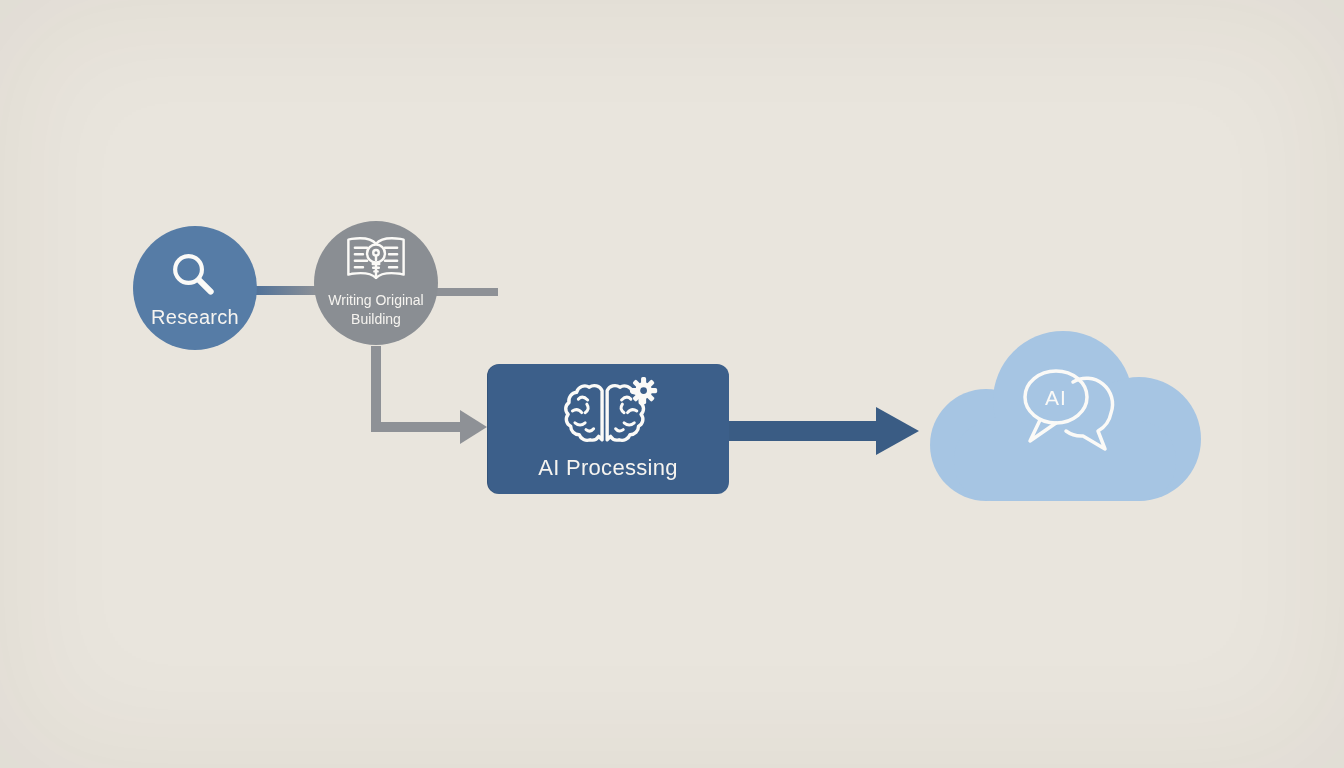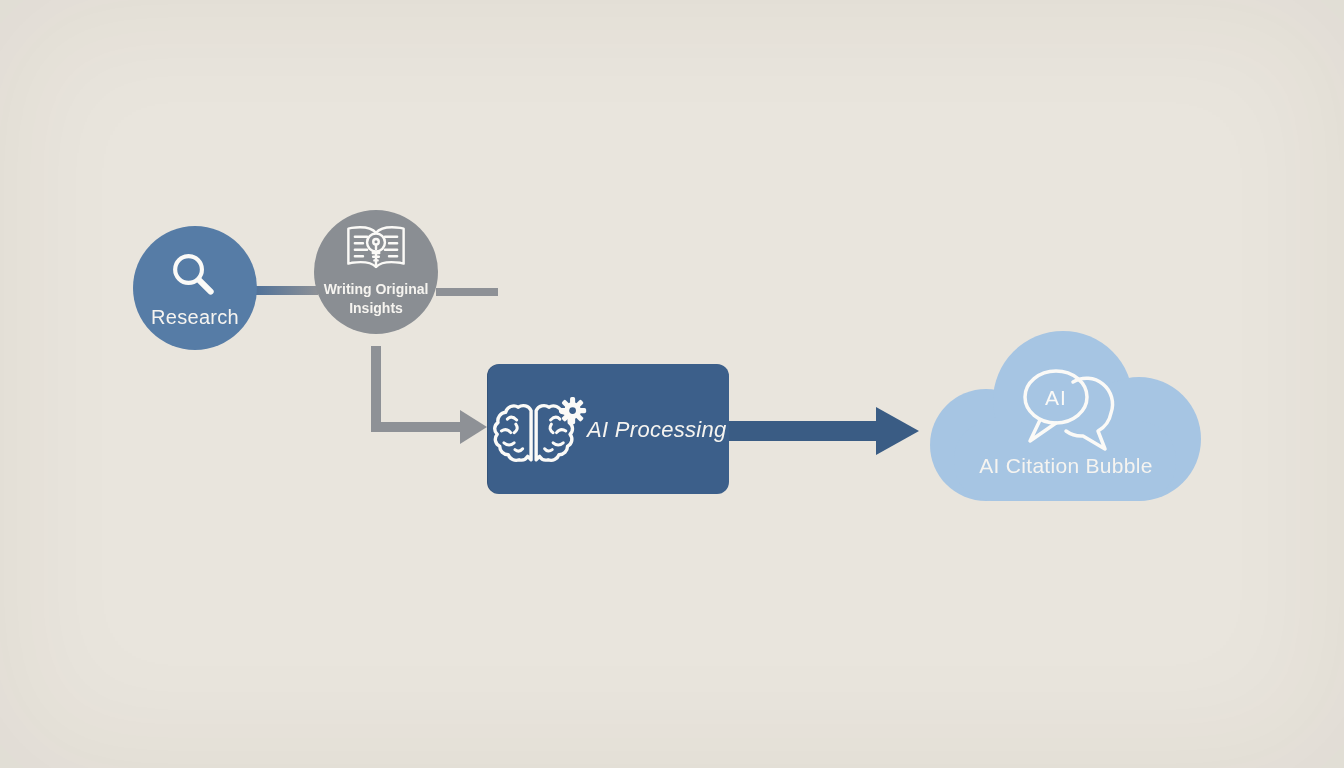--- a/index.html
+++ b/index.html
@@ -46,32 +46,31 @@
   .circle{
     position:absolute;border-radius:50%;
     display:flex;flex-direction:column;align-items:center;
     color:var(--label-white);text-align:center;
   }
   .circle.blue{background:var(--node-blue);}
   .circle.gray{background:var(--node-gray);}
   .node-research{left:133px;top:226px;width:124px;height:124px;padding-top:0;}
   .node-research .icon-wrap{margin-top:26px;}
   .node-research .lbl{font-size:20px;margin-top:2px;letter-spacing:.3px;}
-  .node-writing{left:314px;top:210px;width:124px;height:124px;font-weight:bold;}
+  .node-writing{left:314px;top:221px;width:124px;height:124px;}
   .node-authority{left:494px;top:225px;width:126px;height:126px;}
   .circle.gray .icon-wrap{margin-top:13px;}
   .lbl2{font-size:14px;line-height:1.22;margin-top:2px;}
   
   .box{
     position:absolute;left:487px;top:364px;width:242px;height:130px;
     background:var(--box-blue);border-radius:12px;
-    display:flex;flex-direction:row;align-items:center;
+    display:flex;flex-direction:column;align-items:center;
     color:var(--label-white);
     box-shadow:inset 1px 0 0 rgba(0,0,0,.12);
-    font-style:italic;
   }
   .box .icon-wrap{margin-top:13px;}
   .box .lbl{font-size:22px;margin-top:1px;letter-spacing:.3px;}
   
   .cloud{position:absolute;left:926px;top:325px;width:280px;height:178px;}
   .cloud .cloud-label{
     position:absolute;left:0;top:129px;width:100%;
     text-align:center;color:var(--label-white);font-size:21px;letter-spacing:.3px;
   }
   
@@ -113,21 +112,21 @@
         <path class="icon-stroke sw3" d="M46 12 C40 5 30 4 16 6 L12 7 L12 50 L16 49 C30 47 40 48 46 54 C52 48 62 47 76 49 L80 50 L80 7 L76 6 C62 4 52 5 46 12 Z"></path>
         <path class="icon-stroke sw3" d="M46 12 L46 54"></path>
         <path class="icon-stroke sw3" d="M20 17 h15 M20 25 h10 M20 33 h15 M20 41 h10"></path>
         <path class="icon-stroke sw3" d="M57 17 h15 M62 25 h10 M57 33 h15 M62 41 h10"></path>
         <circle class="bulb-bg" cx="46" cy="24" r="11"></circle>
         <circle class="icon-stroke sw3" cx="46" cy="23" r="3.4"></circle>
         <path class="icon-stroke sw3" d="M46 27 v5 M42 37 h8 M42.5 41.5 h7 M44 46 h4"></path>
       </svg>
     </span>
     <span class="lbl2">Writing Original</span>
-    <span class="lbl2">Insights</span>
+    <span class="lbl2">Building</span>
   </div>
 
 
   <div class="box">
     <span class="icon-wrap">
       <svg width="100" height="73" viewBox="0 0 118 86" aria-hidden="true">
         <path class="icon-stroke sw4" d="M52 16 A10 10 0 0 0 37 12 A10 10 0 0 0 22 18 A10 10 0 0 0 13 30 A9 9 0 0 0 12 44 A9 9 0 0 0 15 58 A10 10 0 0 0 25 68 A10 10 0 0 0 38 74 A9 9 0 0 0 48 70 L52 74 L52 16"></path>
         <path class="icon-stroke sw4" d="M58 16 A10 10 0 0 1 73 12 A10 10 0 0 1 88 18 A10 10 0 0 1 97 30 A9 9 0 0 1 98 44 A9 9 0 0 1 95 58 A10 10 0 0 1 85 68 A10 10 0 0 1 72 74 A9 9 0 0 1 62 70 L58 74 L58 16"></path>
         <path class="icon-stroke sw35" d="M24 26 q5 -5 11 1 M17 40 q6 -4 11 2 M20 54 q6 5 12 0 M33 62 q5 4 9 -1 M34 32 q4 6 -2 10"></path>
         <path class="icon-stroke sw35" d="M86 26 q-5 -5 -11 1 M93 40 q-6 -4 -11 2 M90 54 q-6 5 -12 0 M77 62 q-5 4 -9 -1 M76 32 q-4 6 2 10"></path>
@@ -158,16 +157,15 @@
         <circle cx="213" cy="114" r="62"></circle>
         <rect x="28" y="96" width="222" height="80" rx="38"></rect>
       </g>
       <g>
         <ellipse class="icon-stroke sw35" cx="130" cy="72" rx="31" ry="26"></ellipse>
         <path class="icon-stroke sw35" d="M114 95 L104 116 L130 98"></path>
         <path class="icon-stroke sw35" d="M147 57 A26 26 0 0 1 185 88 A26 26 0 0 1 172 106 L179 124 L157 111 A26 26 0 0 1 140 106"></path>
         <text class="bubble-ai" x="130" y="80">AI</text>
       </g>
     </svg>
-    <div class="cloud-label">AI Citation Bubble</div>
   </div>
 
 </div>
 
 </body></html>

